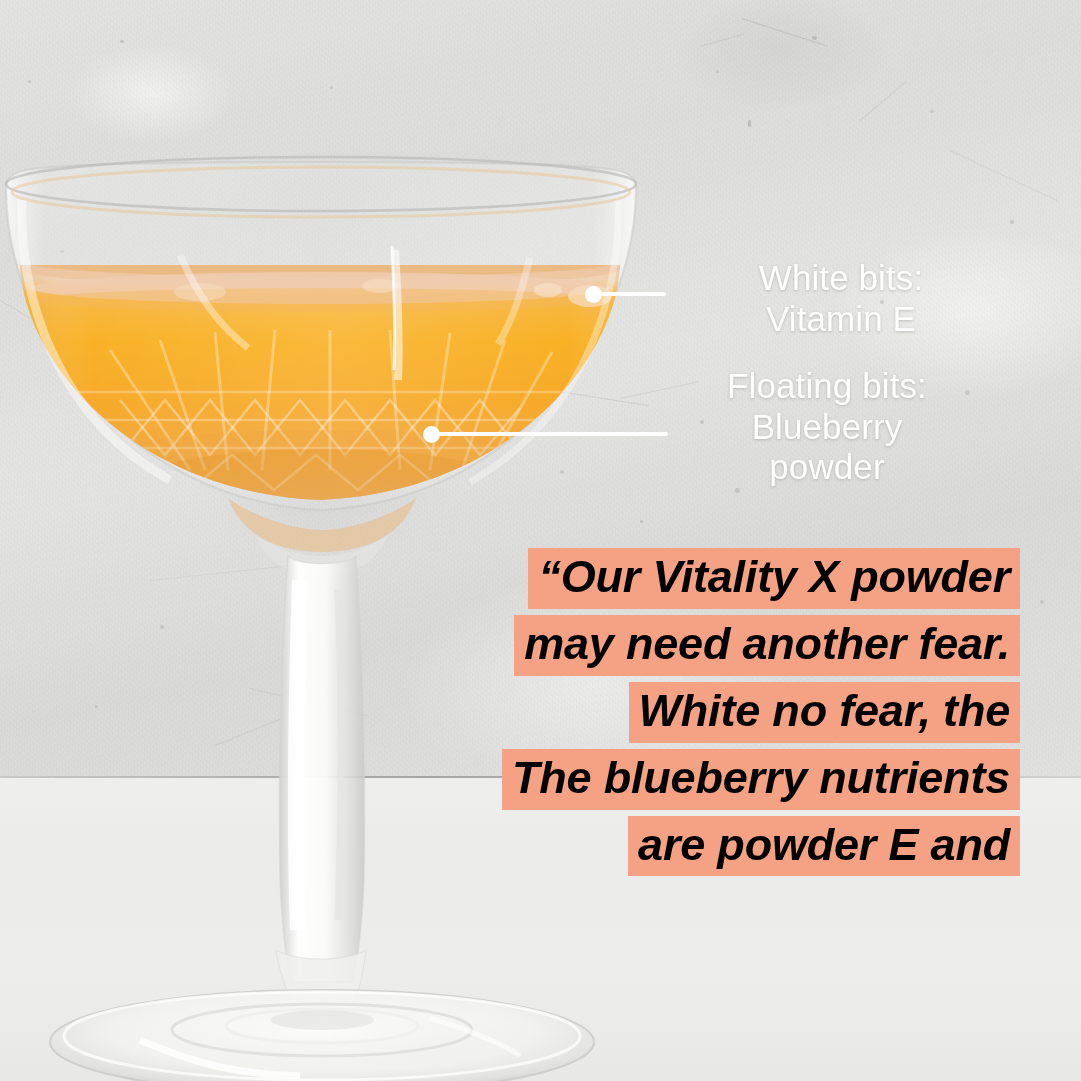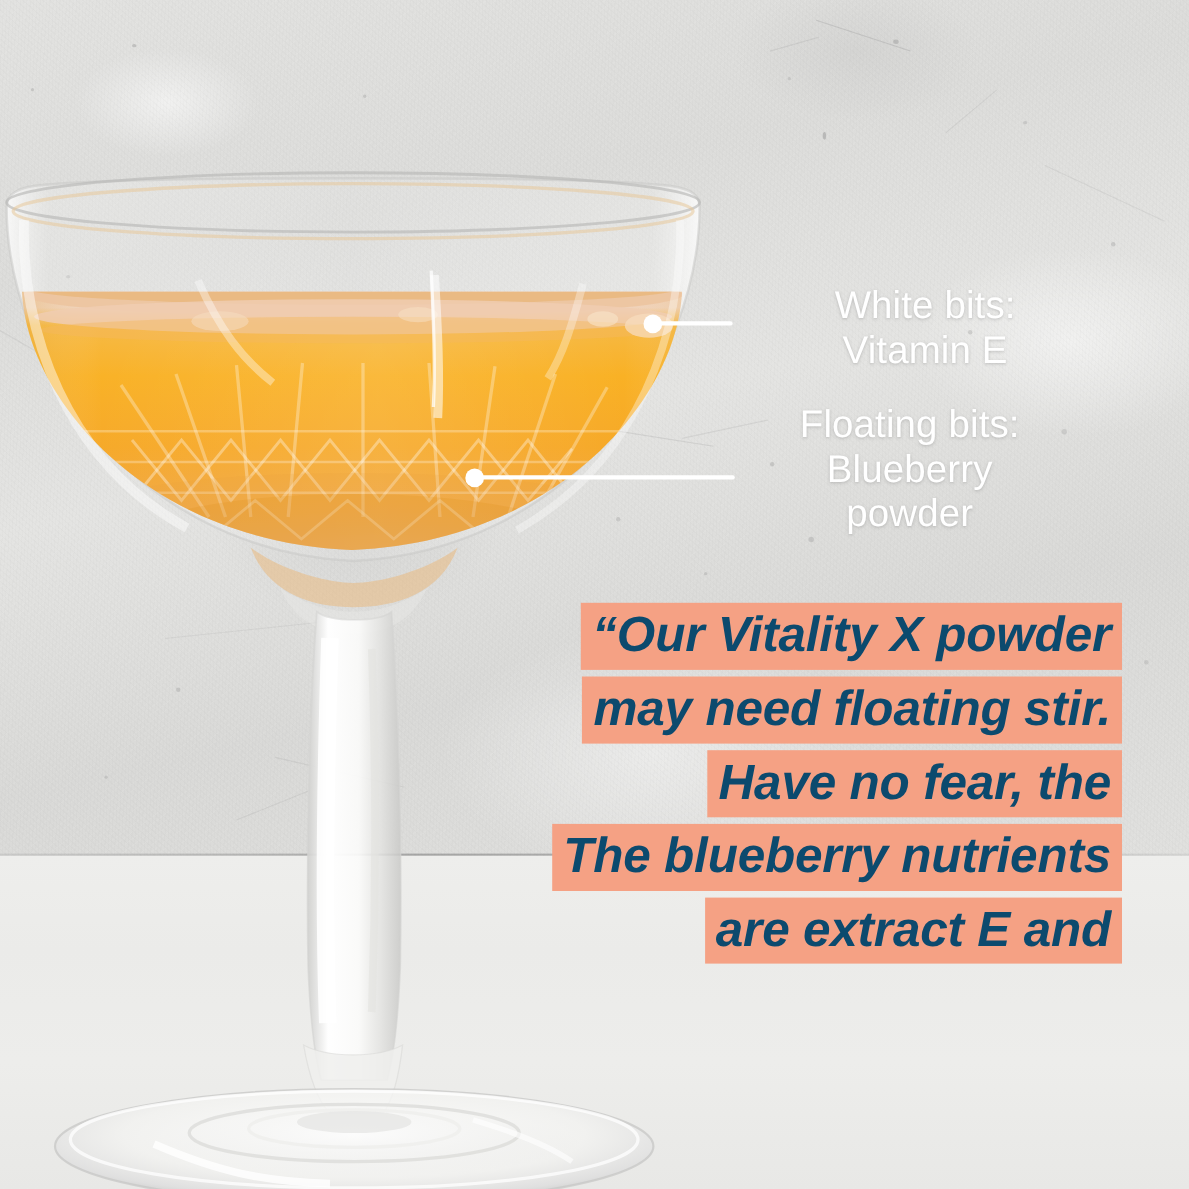--- a/index.html
+++ b/index.html
@@ -71,21 +71,21 @@
     text-align:right;
   }
   #quote .qline{
     display:block;
     line-height:1.02;
     margin-bottom:6px;
   }
   #quote .qline span{
     display:inline-block;
     background:#f5a184;
-    color:#0c4a6e;
+    color:#000000;
     font-size:45px;
     font-weight:bold;
     font-style:italic;
     letter-spacing:-.2px;
     padding:6px 10px 9px 10px;
   }
 </style>
 </head>
 <body>
 
@@ -269,19 +269,19 @@
 
   <div class="anno" id="anno-white">White bits:
 Vitamin E</div>
 
   <div class="anno" id="anno-float">Floating bits:
 Blueberry
 powder</div>
 
   <div id="quote">
     <div class="qline"><span>“Our Vitality X powder</span></div>
-    <div class="qline"><span>may need floating stir.</span></div>
-    <div class="qline"><span>Have no fear, the</span></div>
+    <div class="qline"><span>may need another fear.</span></div>
+    <div class="qline"><span>White no fear, the</span></div>
     <div class="qline"><span>The blueberry nutrients</span></div>
-    <div class="qline"><span>are extract E and</span></div>
+    <div class="qline"><span>are powder E and</span></div>
   </div>
 
 </div>
 
 </body></html>

